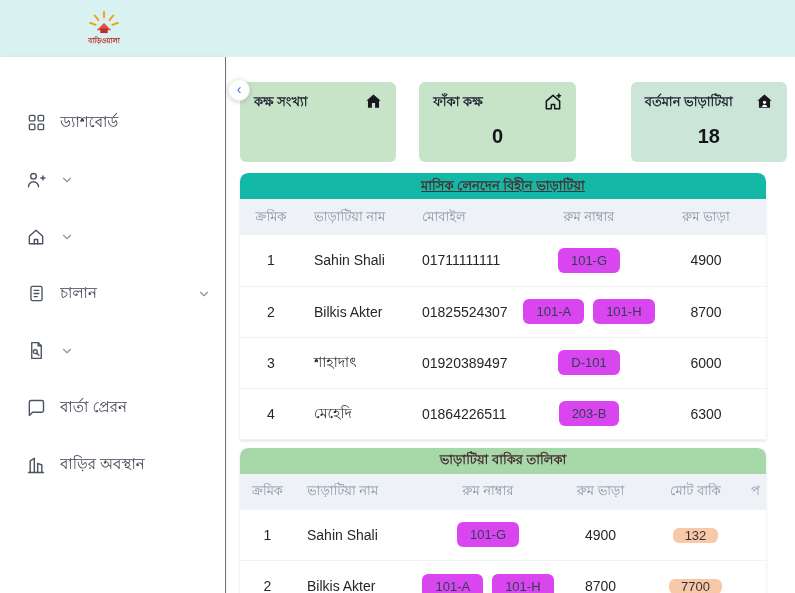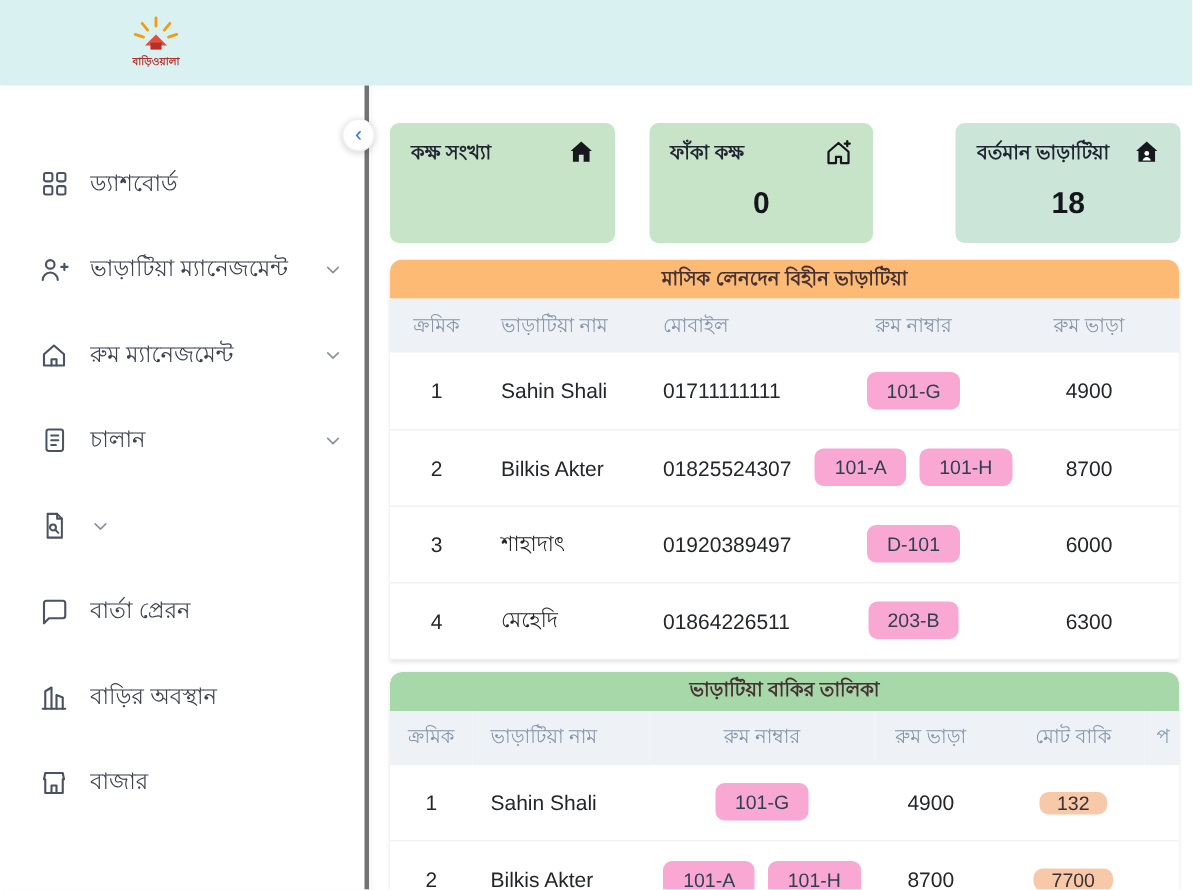--- a/index.html
+++ b/index.html
@@ -2,21 +2,21 @@
 <html><head>
 <meta charset="utf-8">
 <style>
   *{box-sizing:border-box;margin:0;padding:0}
   html,body{width:795px;height:593px;overflow:hidden;background:#fff;
     font-family:"Liberation Sans","DejaVu Sans",sans-serif}
   .topbar{height:57px;background:#d9f1f0;display:flex;align-items:center;padding-left:86px}
   .logo{display:flex;flex-direction:column;align-items:center;cursor:pointer}
   .logo-text{font-size:7px;color:#b3302c;font-weight:bold;margin-top:1px}
   .layout{position:relative;display:flex;height:536px}
-  .sidebar{width:246px;background:#fff;border-right:3px solid #737373;box-shadow:1px 0 4px rgba(0,0,0,.05);flex:none}
+  .sidebar{width:226px;background:#fff;border-right:1px solid #737373;box-shadow:1px 0 4px rgba(0,0,0,.05);flex:none}
   .side-nav{padding-top:37px}
   .side-item{height:57px;display:flex;align-items:center;padding:0 14px 0 26px;cursor:pointer;color:#3d4351}
   .s-icon{width:20px;height:20px;margin-right:14px;display:flex;align-items:center;justify-content:center;flex:none}
   .s-label{font-size:15px;flex:1;white-space:nowrap;overflow:hidden}
   .chev{display:flex;align-items:center}
   .collapse-btn{position:absolute;left:228px;top:22px;width:22px;height:22px;border-radius:50%;
     background:#fff;border:1px solid #eef0f3;box-shadow:0 1px 5px rgba(0,0,0,.18);color:#2f6fed;
     font-size:14px;display:flex;align-items:center;justify-content:center;cursor:pointer;z-index:5;padding-bottom:2px}
   .main{flex:1;padding:25px 0 0 14px;overflow:hidden}
   .stats{display:flex;gap:23px;margin:0 8px 11px 0}
@@ -31,21 +31,21 @@
   table{border-collapse:collapse;table-layout:fixed}
   #table1{width:526px}
   #table2{width:593px}
   thead th{height:36px;background:#eef2f7;color:#8695a7;font-size:13px;font-weight:normal;padding:0 8px;white-space:nowrap}
   tbody td{height:51px;border-bottom:1px solid #f0f2f5;font-size:14px;color:#23262b;padding:0 8px;white-space:nowrap}
   .ta-c{text-align:center}.ta-l{text-align:left}.ta-r{text-align:center}
   #table1 td.ta-r,#table1 th.ta-r{padding-right:26px}
   #table2 td.ta-r,#table2 th.ta-r{padding-right:18px}
   td.name,th.name{padding-left:12px}
   .badges{display:inline-flex;gap:9px}
-  .badge{display:inline-block;background:#f9a8d4;color:#2e3f50;border-radius:6px;padding:5px 13px;font-size:13px}
+  .badge{display:inline-block;background:#d946ef;color:#2e3f50;border-radius:6px;padding:5px 13px;font-size:13px}
   .badge-due{display:inline-block;background:#f8c9a9;color:#3a3136;border-radius:6px;padding:0 12px;font-size:13px}
 </style>
 </head>
 <body>
 
 <div class="app">
   <header class="topbar">
     <div class="logo">
       <svg width="36" height="24" viewBox="0 0 36 26">
         <g stroke="#f39c12" stroke-width="2" stroke-linecap="round">
@@ -77,35 +77,33 @@
             <span class="s-label">ড্যাশবোর্ড</span>
           </div>
           <div class="side-item">
             <span class="s-icon">
               <svg width="20" height="20" viewBox="0 0 24 24" fill="none" stroke="#4a5361" stroke-width="1.7" stroke-linecap="round" stroke-linejoin="round">
                 <circle cx="9" cy="7.5" r="3.4"></circle>
                 <path d="M3 20c0-3.3 2.7-6 6-6s6 2.7 6 6"></path>
                 <path d="M20.3 7v5M17.8 9.5h5"></path>
               </svg>
             </span>
-            <span class="s-label">ভাড়াটিয়া ম্যানেজমেন্ট</span>
             <span class="chev">
               <svg width="14" height="14" viewBox="0 0 24 24" fill="none" stroke="#8b95a1" stroke-width="2" stroke-linecap="round" stroke-linejoin="round">
                 <polyline points="6 9 12 15 18 9"></polyline>
               </svg>
             </span>
           </div>
           <div class="side-item">
             <span class="s-icon">
               <svg width="20" height="20" viewBox="0 0 24 24" fill="none" stroke="#4a5361" stroke-width="1.7" stroke-linecap="round" stroke-linejoin="round">
                 <path d="M4 20v-9l8-7 8 7v9H4z"></path>
                 <path d="M10 20v-5h4v5"></path>
               </svg>
             </span>
-            <span class="s-label">রুম ম্যানেজমেন্ট</span>
             <span class="chev">
               <svg width="14" height="14" viewBox="0 0 24 24" fill="none" stroke="#8b95a1" stroke-width="2" stroke-linecap="round" stroke-linejoin="round">
                 <polyline points="6 9 12 15 18 9"></polyline>
               </svg>
             </span>
           </div>
           <div class="side-item">
             <span class="s-icon">
               <svg width="19" height="19" viewBox="0 0 24 24" fill="none" stroke="#4a5361" stroke-width="1.7" stroke-linecap="round" stroke-linejoin="round">
                 <rect x="5" y="3" width="14" height="18" rx="2"></rect>
@@ -144,30 +142,20 @@
           </div>
           <div class="side-item">
             <span class="s-icon">
               <svg width="20" height="20" viewBox="0 0 24 24" fill="none" stroke="#4a5361" stroke-width="1.7" stroke-linecap="round" stroke-linejoin="round">
                 <path d="M3 21h18"></path>
                 <path d="M5 21V7l5-3v17"></path>
                 <path d="M14 21V10l5 2v9"></path>
               </svg>
             </span>
             <span class="s-label">বাড়ির অবস্থান</span>
-          </div>
-          <div class="side-item">
-            <span class="s-icon">
-              <svg width="20" height="20" viewBox="0 0 24 24" fill="none" stroke="#4a5361" stroke-width="1.7" stroke-linecap="round" stroke-linejoin="round">
-                <path d="M4 9l1-5h14l1 5"></path>
-                <path d="M5 9v11h14V9"></path>
-                <path d="M10 20v-6h4v6"></path>
-              </svg>
-            </span>
-            <span class="s-label">বাজার</span>
           </div>
         </nav>
     </aside>
 
     <button class="collapse-btn">‹</button>
 
     <main class="main">
       <div class="stats" id="stats-row">
           <div class="stat-card" style="background: rgb(199, 227, 200);">
             <div class="stat-label">কক্ষ সংখ্যা</div>
@@ -188,21 +176,21 @@
             <span class="stat-icon"><svg width="19" height="19" viewBox="0 0 24 24">
                 <path d="M12 3l9 8h-2v9H5v-9H3z" fill="#16181d"></path>
                 <circle cx="12" cy="13" r="2" fill="#fff"></circle>
                 <path d="M8.5 19c.5-2 2-3 3.5-3s3 1 3.5 3z" fill="#fff"></path>
               </svg></span>
             <div class="stat-value">18</div>
           </div>
         </div>
 
       <section class="panel">
-        <div class="panel-title" id="title1" style="background: #fdba74;">মাসিক লেনদেন বিহীন ভাড়াটিয়া</div>
+        <div class="panel-title" id="title1" style="background: #14b8a6; text-decoration: underline;">মাসিক লেনদেন বিহীন ভাড়াটিয়া</div>
         <div class="table-wrap">
           <table id="table1">
               <colgroup>
                 <col style="width: 62px;">
                 <col style="width: 112px;">
                 <col style="width: 100px;">
                 <col style="width: 150px;">
                 <col style="width: 102px;">
               </colgroup>
               <thead>

